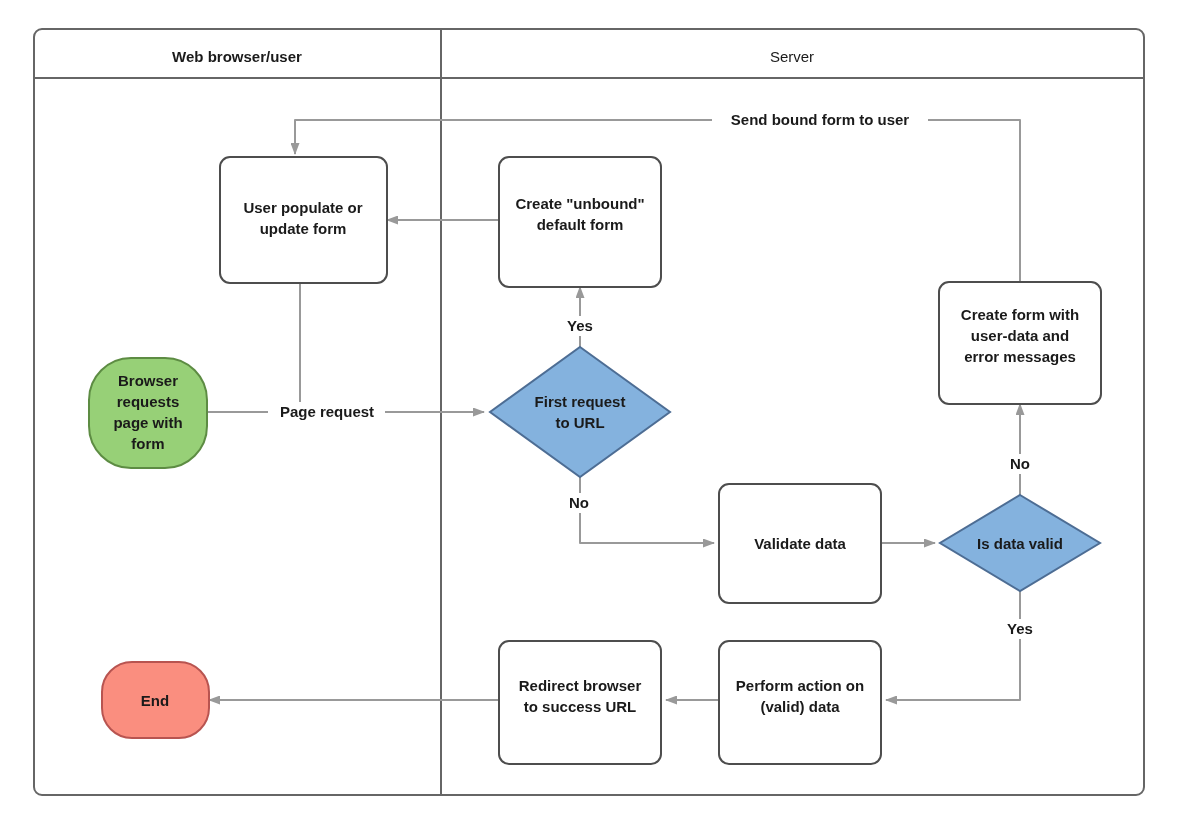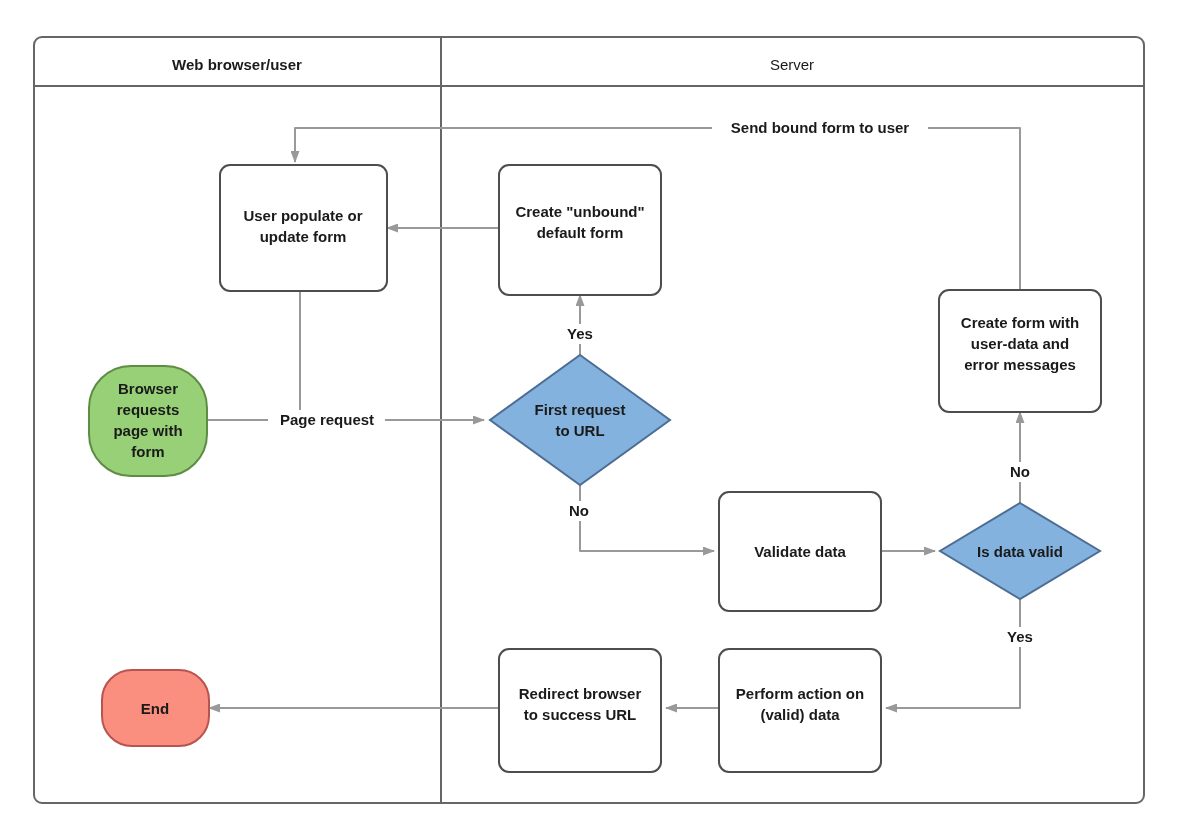--- a/index.html
+++ b/index.html
@@ -10,21 +10,20 @@
   body {
     width: 1180px;
     height: 840px;
     font-family: "Liberation Sans", sans-serif;
     overflow: hidden;
   }
   #canvas {
     position: relative;
     width: 1180px;
     height: 619px;
-    margin-top: 8px;
   }
   svg#diagram {
     position: absolute;
     top: 0;
     left: 0;
     width: 1180px;
     height: 840px;
   }
   .pool-border {
     fill: none;

